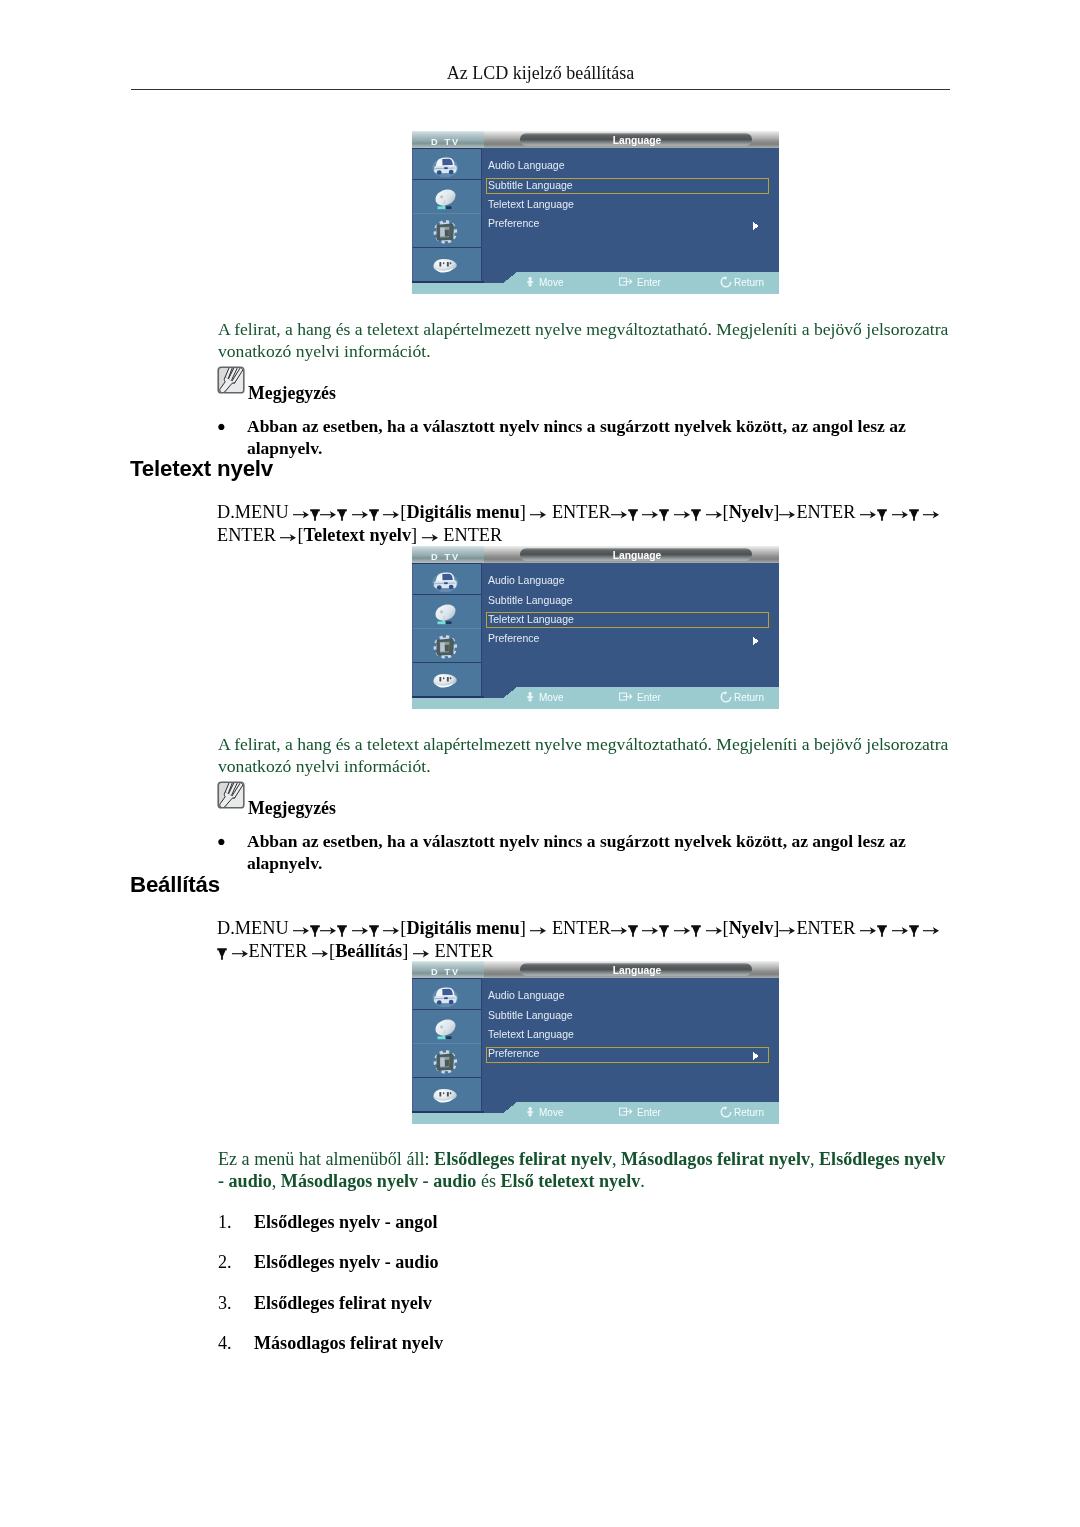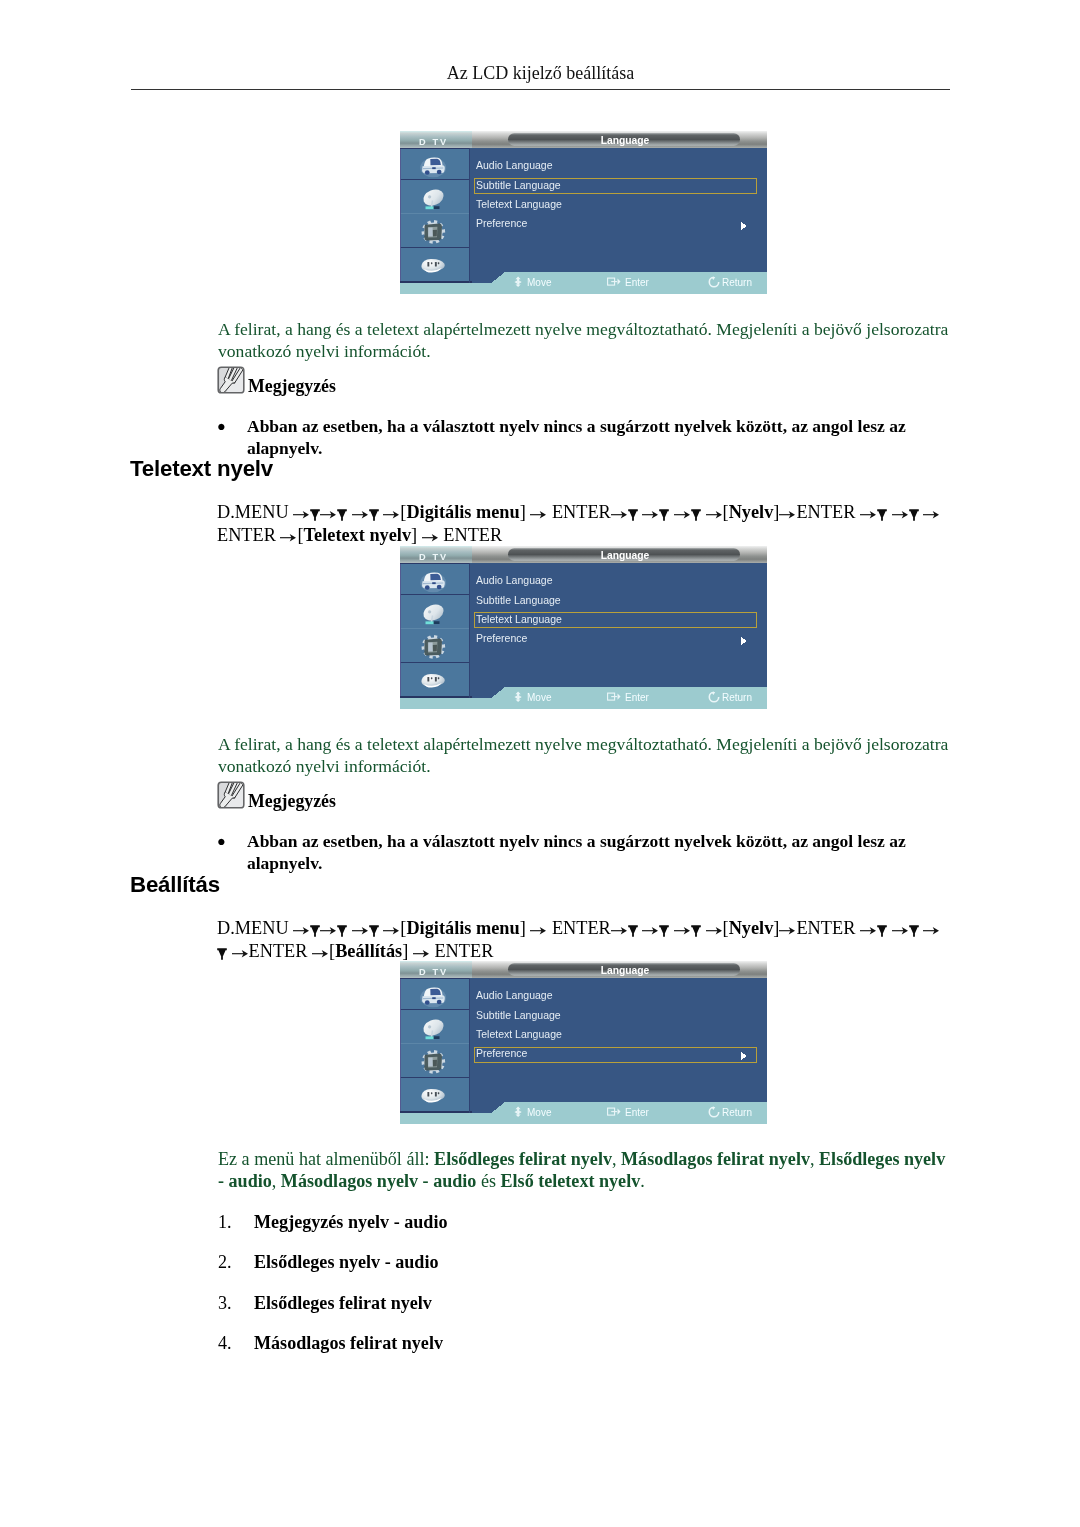--- a/index.html
+++ b/index.html
@@ -18,29 +18,29 @@
   .path{position:absolute;left:217px;width:752px;font-size:18.3px;line-height:23px;color:#000;}
   .path .t{white-space:pre;text-align:right;}
   .gr{display:inline-block;width:17px;height:9px;vertical-align:-1px;}
   .gd{display:inline-block;width:10px;height:12px;vertical-align:-3px;}
   .path b{font-weight:bold;margin-top:24px;}
 
   .bullet{position:absolute;left:218px;width:745px;font-size:17.5px;line-height:22px;color:#000;}
   .bullet .dot{position:absolute;left:-1px;top:0px;font-size:14.5px;}
   .bullet .btxt{display:block;margin-left:29px;font-weight:bold;}
 
-  .note{position:absolute;left:217px;display:flex;align-items:flex-start;}
+  .note{position:absolute;left:217px;display:flex;align-items:center;}
   .note .nlabel{font-weight:bold;font-size:17.8px;margin-left:3px;color:#000;line-height:1;position:relative;top:12px;}
 
   .numlist{position:absolute;left:218px;width:740px;font-size:18.1px;color:#000;}
   .numrow{position:relative;height:40.4px;}
   .numrow .num{position:absolute;left:0;top:0;}
   .numrow .ntxt{position:absolute;left:36px;top:0;font-weight:bold;white-space:nowrap;}
 
-  .osd{position:absolute;left:400px;width:367px;height:163px;}
+  .osd{position:absolute;left:412px;width:367px;height:163px;}
   .osd svg{display:block;}
 </style>
 </head>
 <body>
 
 <div class="page">
 
   <div class="hdr">Az LCD kijelző beállítása</div>
   <div class="rule" style="top:89px"></div>
 
@@ -602,21 +602,21 @@
           <text x="322" y="154.5" font-family="Liberation Sans" font-size="10" fill="#f4fdff">Return</text>
         </g>
       </svg>
     </div>
 
   <div class="para" id="summary" style="top:1149px;font-size:18.1px;width:742px"><span>Ez a menü hat almenüből áll: </span><b>Elsődleges felirat nyelv</b><span>, </span><b>Másodlagos felirat nyelv</b><span>, </span><b>Elsődleges nyelv <span class="nb">- audio</span></b><span>, </span><b>Másodlagos nyelv <span class="nb">- audio</span></b><span> és  </span><b>Első teletext nyelv</b><span>.</span></div>
 
   <div class="numlist" id="numlist" style="top:1212px">
       <div class="numrow">
         <span class="num">1.</span>
-        <span class="ntxt">Megjegyzés nyelv - audio</span>
+        <span class="ntxt">Elsődleges nyelv - angol</span>
       </div>
       <div class="numrow">
         <span class="num">2.</span>
         <span class="ntxt">Elsődleges nyelv - audio</span>
       </div>
       <div class="numrow">
         <span class="num">3.</span>
         <span class="ntxt">Elsődleges felirat nyelv</span>
       </div>
       <div class="numrow">

